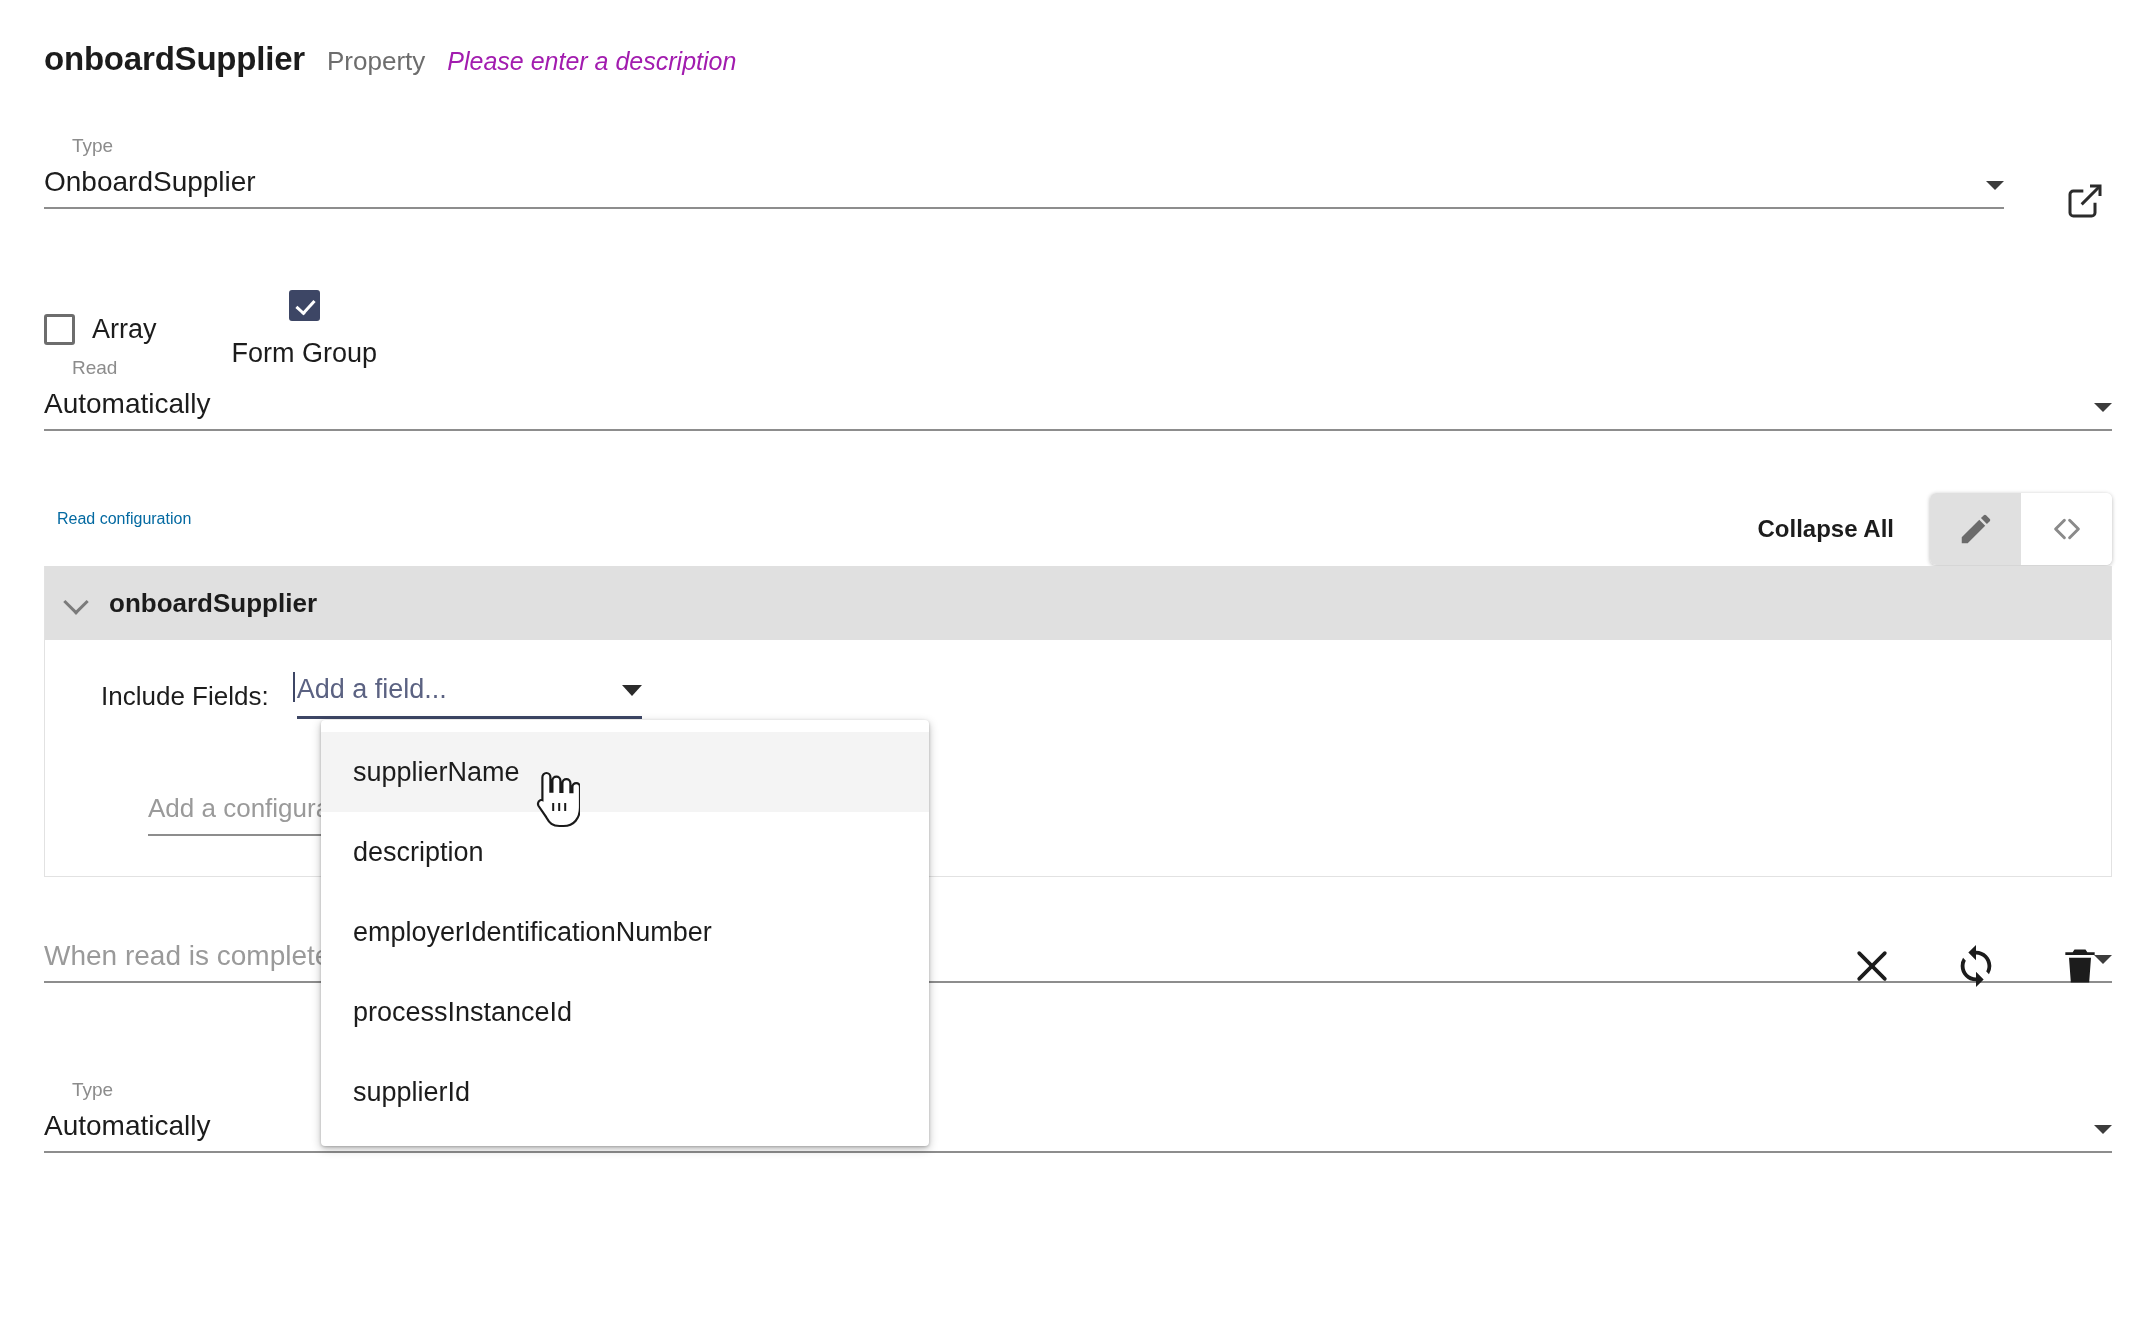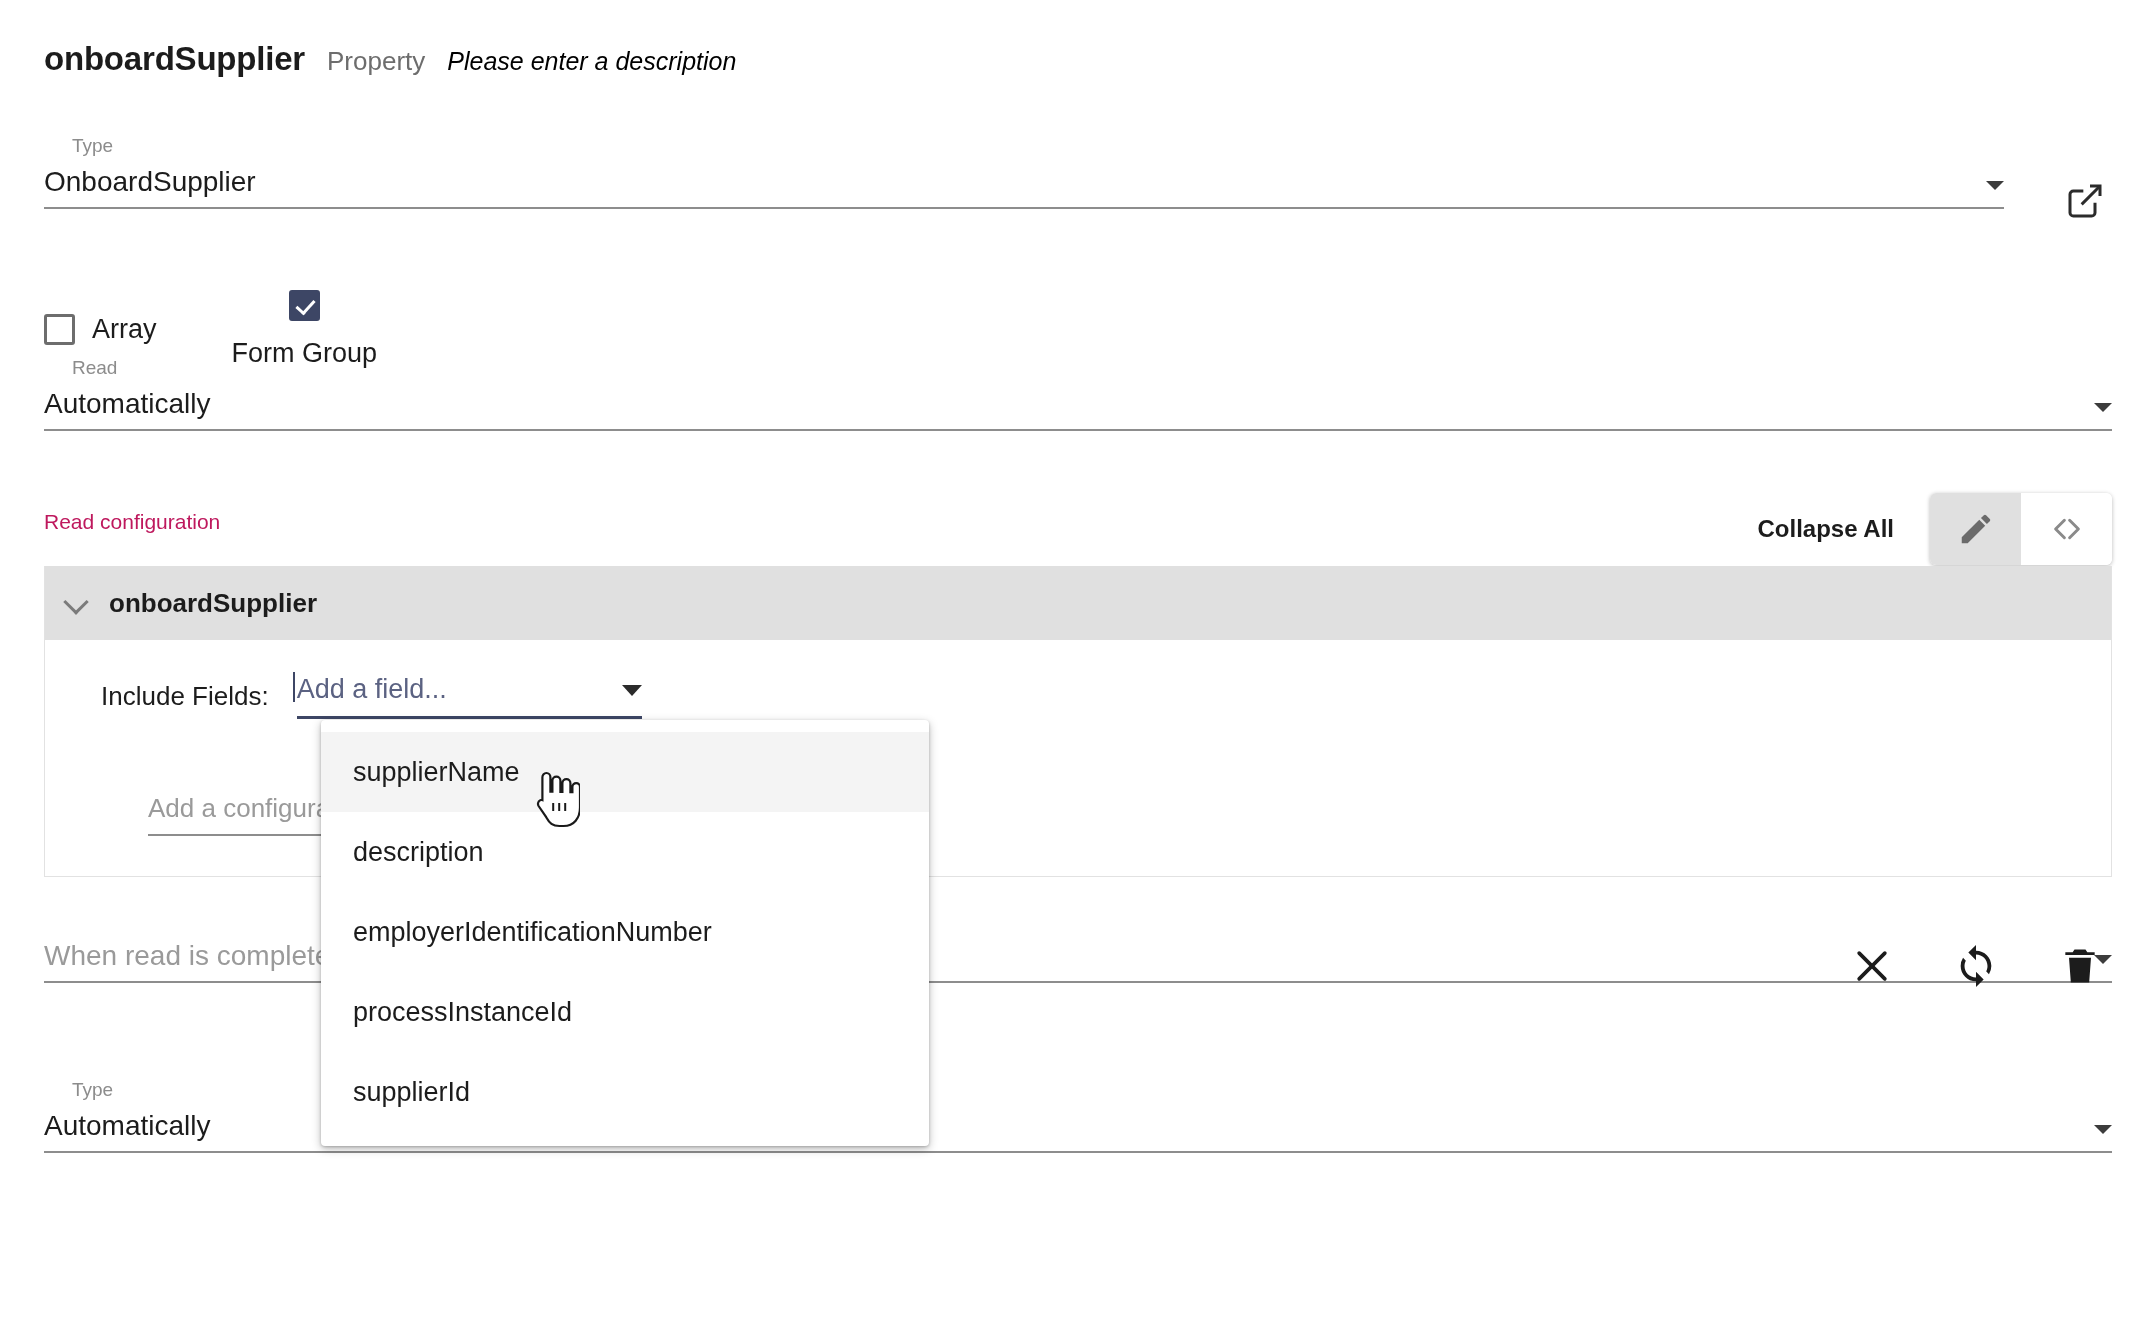--- a/index.html
+++ b/index.html
@@ -32,21 +32,21 @@
     color: #1c1c1c;
     letter-spacing: -0.2px;
   }
   .header-kind {
     font-size: 26px;
     color: #6d6d6d;
     font-weight: 400;
   }
   .header-desc {
     font-size: 25px;
-    color: #000000;
+    color: #a21caf;
     font-style: italic;
   }
 
   
   .field {
     position: absolute;
   }
   .field-label {
     font-size: 19px;
     color: #8c8c8c;
@@ -140,24 +140,24 @@
     left: 44px;
     top: 494px;
     width: 2068px;
     display: flex;
     align-items: center;
     justify-content: flex-end;
     height: 70px;
   }
   .readcfg-label {
     position: absolute;
-    left: 0;
+    left: 13px;
     top: 16px;
-    font-size: 21px;
-    color: #be185d;
+    font-size: 16px;
+    color: #0369a1;
   }
   .collapse-all {
     font-size: 24px;
     font-weight: bold;
     color: #1c1c1c;
     margin-right: 36px;
     white-space: nowrap;
   }
   .toggle-group {
     display: flex;

